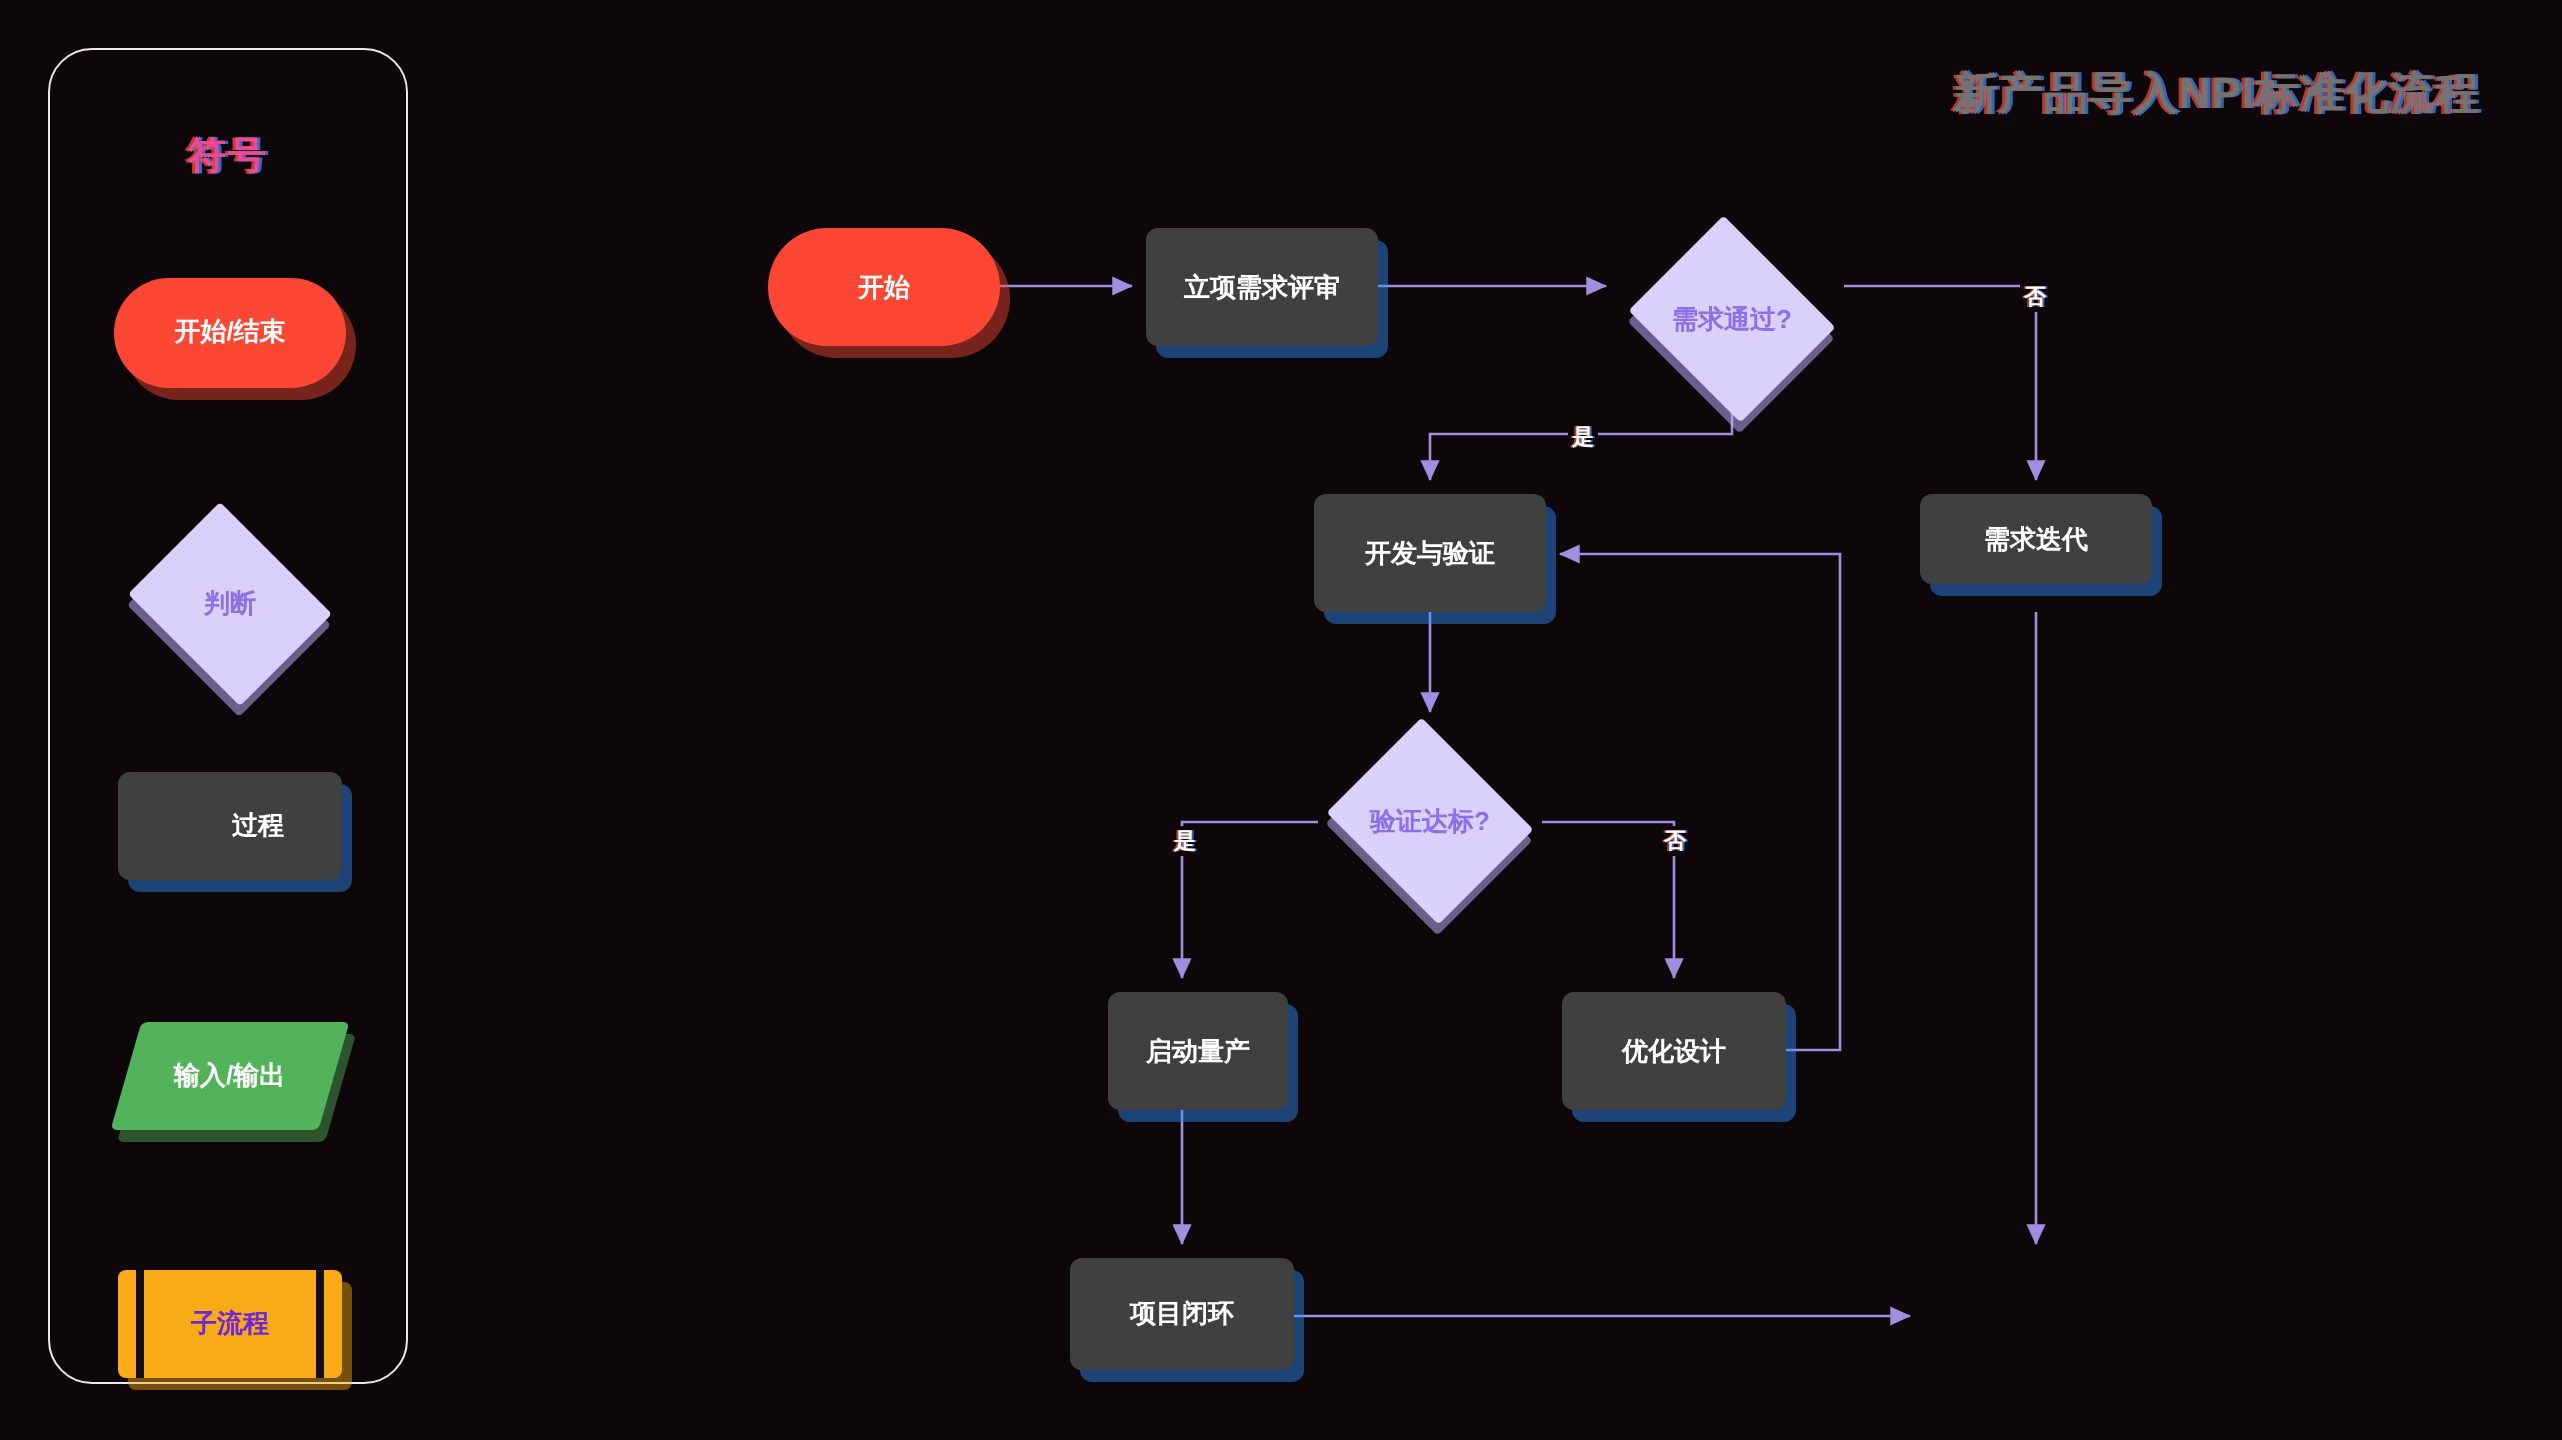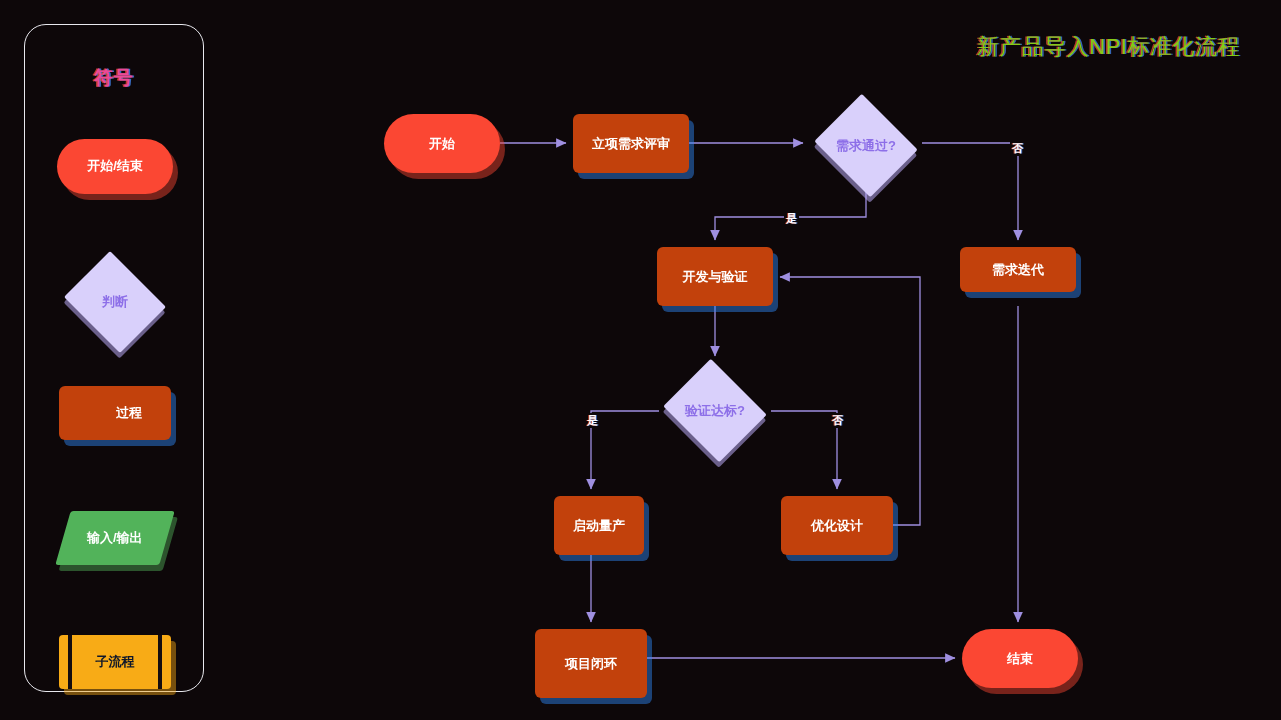--- a/index.html
+++ b/index.html
@@ -80,21 +80,21 @@
   
   .term {
     border-radius: 999px;
     background: #fb4733;
     color: #ffffff;
     box-shadow: 5px 6px 0 rgba(251,71,51,.45);
   }
   
   .proc {
     border-radius: 6px;
-    background: #c2410c;
+    background: #404040;
     color: #ffffff;
     box-shadow: 5px 6px 0 rgba(47,140,253,.45);
   }
   
   .dec {
     background: transparent;
     color: #8d6fe8;
   }
   .dec .dia {
     position: absolute;
@@ -109,44 +109,44 @@
     background: #52b35a;
     color: #ffffff;
     transform: skewX(-16deg);
     border-radius: 3px;
     box-shadow: 5px 6px 0 rgba(82,179,90,.45);
   }
   .io .cap { transform: skewX(16deg); }
   
   .sub {
     background: #f8ab16;
-    color: #0f172a;
+    color: #6d28d9;
     border-radius: 4px;
     box-shadow: 5px 6px 0 rgba(248,171,22,.45);
   }
   .sub::before, .sub::after {
     content: "";
     position: absolute;
     top: 0; bottom: 0;
     width: 4px;
     background: #140d10;
   }
   .sub::before { left: 9px; }
   .sub::after  { right: 9px; }
 
   
   #chart-title {
     position: absolute;
     left: 600px;
     top: 32px;
     width: 640px;
     text-align: right;
-    color: #84cc16;
+    color: #737373;
     font-size: 22px;
-    font-weight: normal;
+    font-weight: bold;
     letter-spacing: .5px;
     text-shadow: -1.5px 0 0 rgba(255,80,60,.7), 1.5px 0 0 rgba(70,140,255,.7);
   }
 
   
   #edges {
     position: absolute;
     left: 0; top: 0;
     width: 1281px;
     height: 720px;
@@ -243,21 +243,21 @@
   <div class="edge-label" style="left:830px;top:413px">否</div>
 
   <div class="shape term" style="left:384px;top:114px;width:116px;height:59px">
     <span class="cap">开始</span>
   </div>
 
   <div class="shape proc" style="left:573px;top:114px;width:116px;height:59px">
     <span class="cap">立项需求评审</span>
   </div>
 
-  <div class="shape dec" style="left:810px;top:98px;width:112px;height:95px">
+  <div class="shape dec" style="left:810px;top:112px;width:112px;height:95px">
     <span class="dia"></span>
     <span class="cap">需求通过?</span>
   </div>
 
   <div class="shape proc" style="left:960px;top:247px;width:116px;height:45px">
     <span class="cap">需求迭代</span>
   </div>
 
   <div class="shape dec" style="left:659px;top:363px;width:112px;height:95px">
     <span class="dia"></span>
@@ -269,21 +269,18 @@
   </div>
 
   <div class="shape proc" style="left:554px;top:496px;width:90px;height:59px">
     <span class="cap">启动量产</span>
   </div>
 
   <div class="shape proc" style="left:781px;top:496px;width:112px;height:59px">
     <span class="cap">优化设计</span>
   </div>
 
-  <div class="shape proc" style="left:535px;top:629px;width:112px;height:69px">
+  <div class="shape proc" style="left:535px;top:629px;width:112px;height:56px">
     <span class="cap">项目闭环</span>
   </div>
 
-  <div class="shape term" style="left:962px;top:629px;width:116px;height:59px">
-    <span class="cap">结束</span>
-  </div>
 
 </div>
 
 </body></html>

